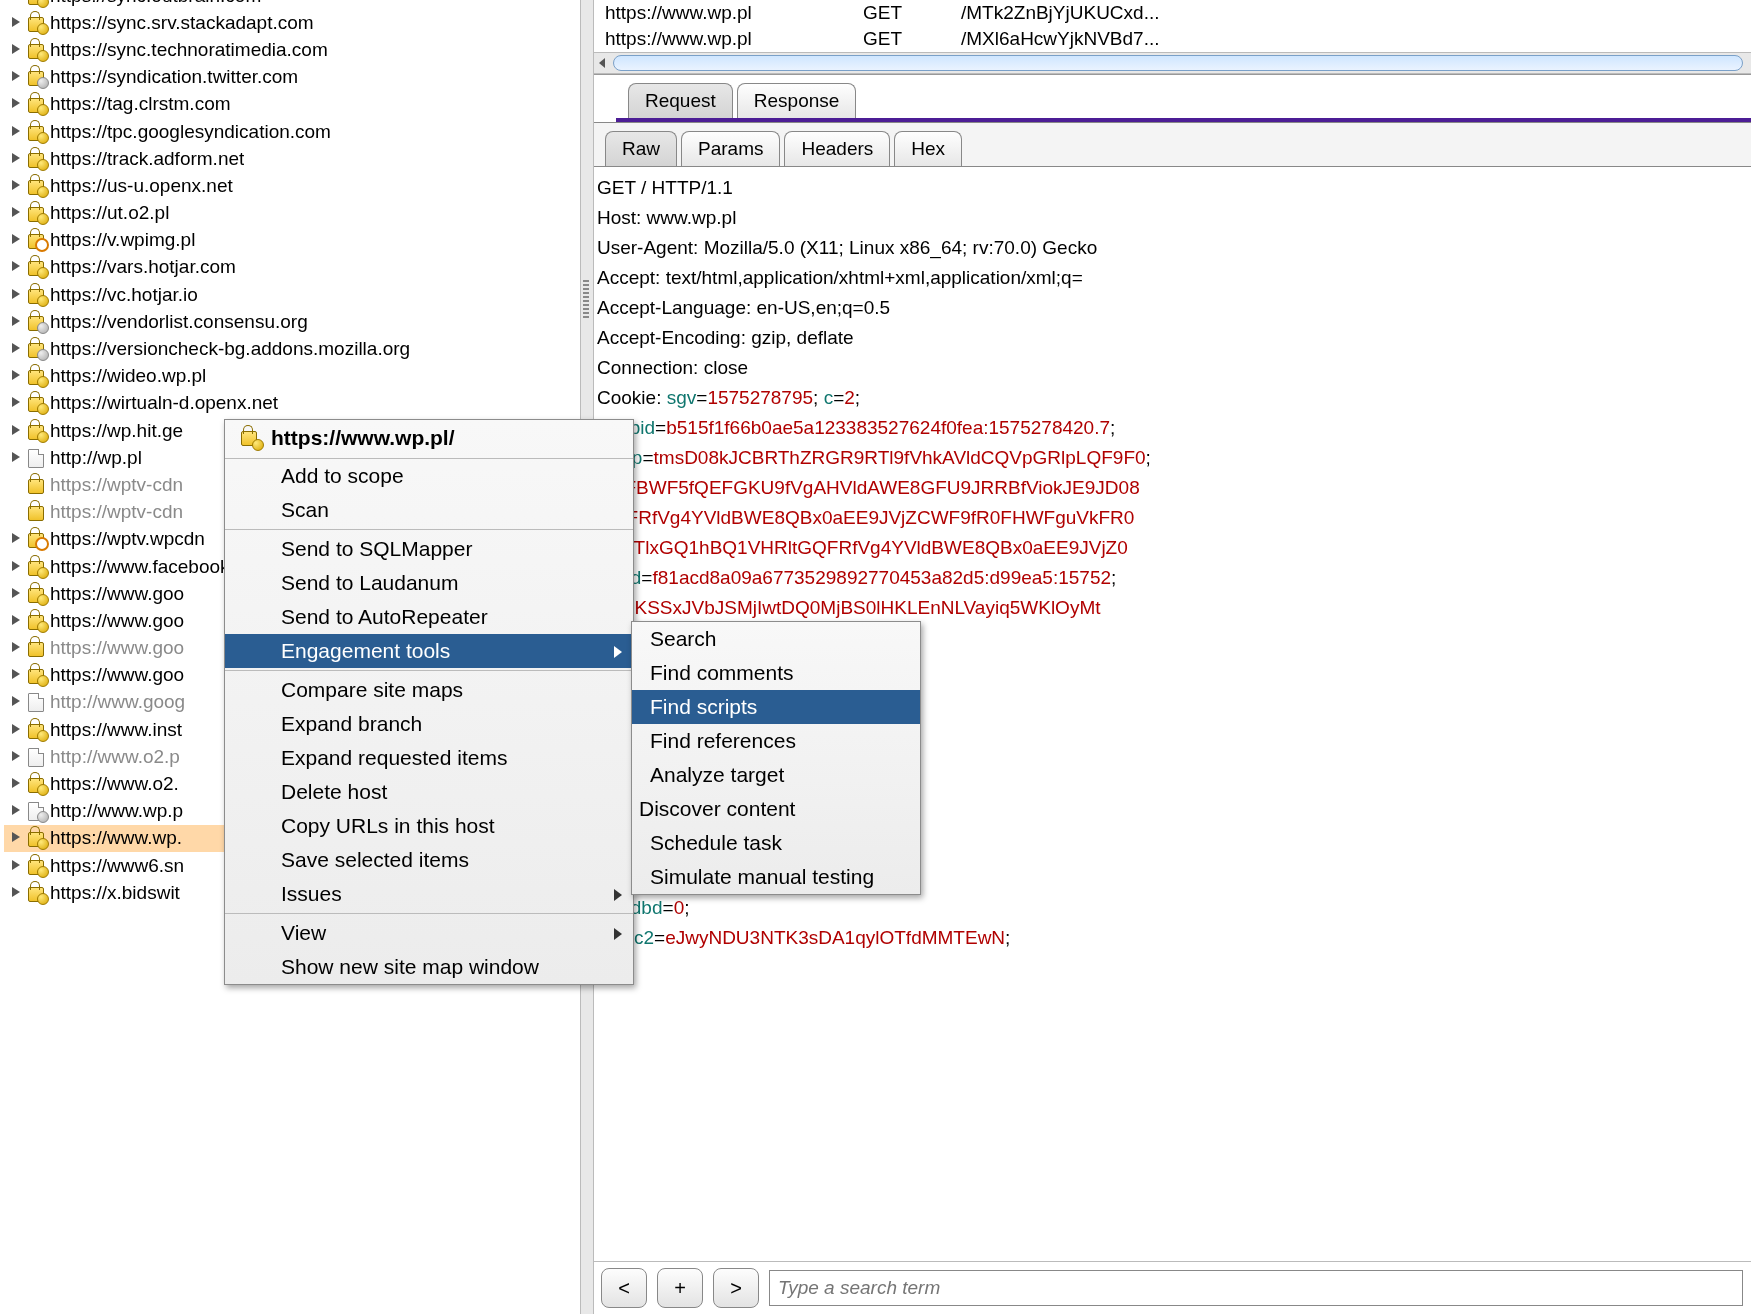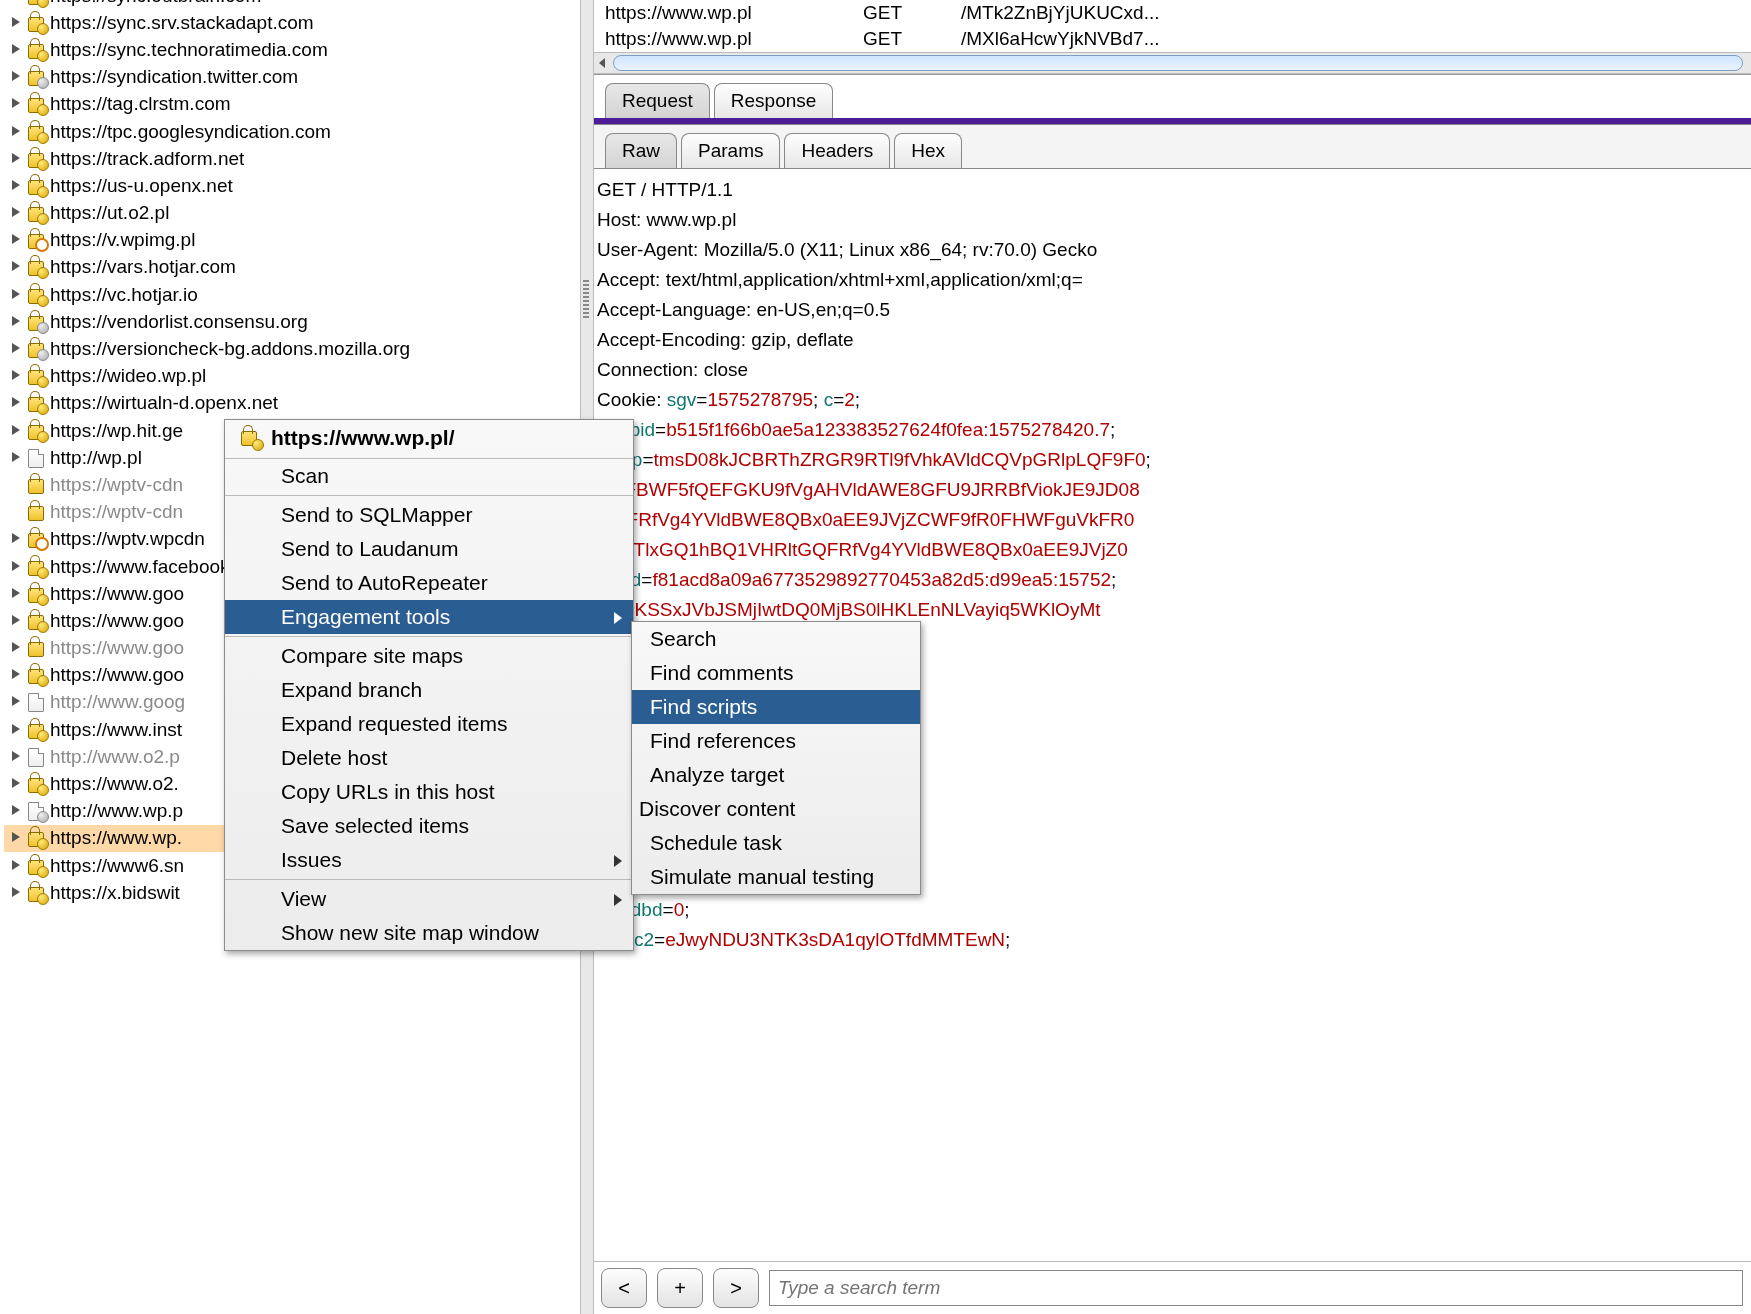--- a/index.html
+++ b/index.html
@@ -29,21 +29,21 @@
   .trow{display:flex;padding:2px 0 2px 12px;white-space:nowrap;}
   .tcH{width:258px;}
   .tcM{width:98px;}
   .hsb{height:20px;background:#e8e8e8;border-top:1px solid #bbb;border-bottom:1px solid #bbb;display:flex;align-items:center;}
   .hsArrow{width:18px;height:18px;display:flex;align-items:center;justify-content:center;}
   .hsTrack{flex:1;height:14px;border:1px solid #7aa0c8;border-radius:8px;margin:0 8px 0 2px;background:linear-gradient(#cfe6ff,#eaf3ff);}
   
   .tabs{display:flex;align-items:flex-end;padding:8px 0 0 12px;gap:4px;background:#fff;}
   .tab{padding:6px 16px;border:1px solid #888;border-bottom:none;border-radius:8px 8px 0 0;background:linear-gradient(#fefefe,#e7e7e7);cursor:pointer;}
   .tab.act{background:linear-gradient(#e7e7e7,#d4d4d4);font-weight:normal;}
-  .tabRow1{border-bottom:6px solid #4c1d95;}
+  .tabRow1{border-bottom:4px solid #4c1d95;margin-left:23px;}
   .tabRow2{border-top:1px solid #888;border-bottom:1px solid #888;background:#f4f4f4;}
   
   .raw{flex:1;padding:6px 0 6px 4px;font-family:Arial;white-space:nowrap;overflow:hidden;line-height:30px;}
   .raw .l{display:block;}
   .kN{color:#0f766e;}
   .kV{color:#b00000;}
   
   .btm{display:flex;align-items:center;gap:10px;padding:6px 8px;border-top:1px solid #bbb;background:#fff;}
   .sbtn{width:44px;height:38px;border:1px solid #888;border-radius:8px;background:linear-gradient(#fdfdfd,#e3e3e3);font-size:20px;display:flex;align-items:center;justify-content:center;cursor:pointer;}
   .sinput{flex:1;height:34px;border:1px solid #888;padding:0 8px;font-style:italic;font-size:19px;color:#555;}
@@ -538,20 +538,21 @@
 
 <div class="cm cm1">
   <div class="hdr">
     <span class="hico">
         <span class="lockY"></span>
         <span class="dotY"></span>
       </span>
     <span class="htxt">https://www.wp.pl/</span>
   </div>
   <div id="cm1items">
+      <div class="mi">Add to scope</div>
       <div class="mi">Scan</div>
       <div class="sep"></div>
       <div class="mi">Send to SQLMapper</div>
       <div class="mi">Send to Laudanum</div>
       <div class="mi">Send to AutoRepeater</div>
       <div class="mi hi">Engagement tools<span class="sub"><svg width="10" height="12">
             <path d="M1 0l8 6-8 6z" fill="#fff"></path>
           </svg></span></div>
       <div class="sep"></div>
       <div class="mi">Compare site maps</div>

